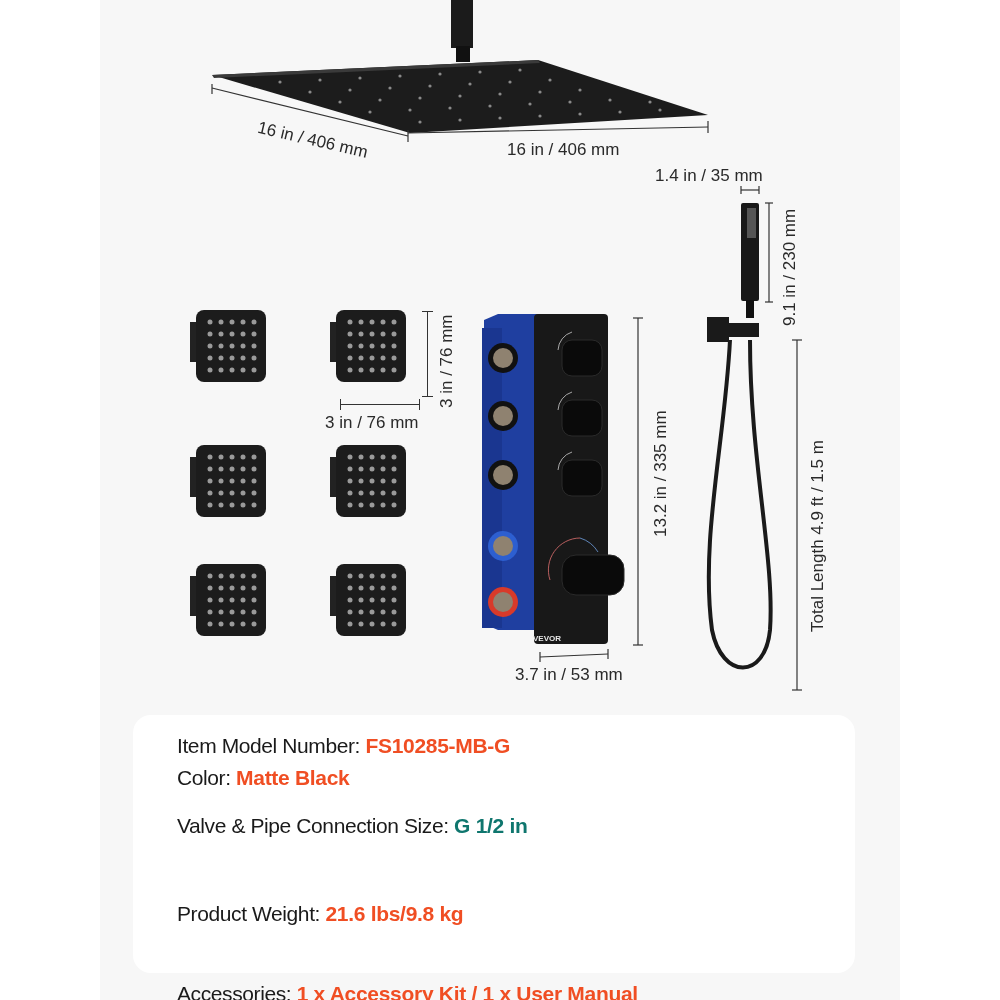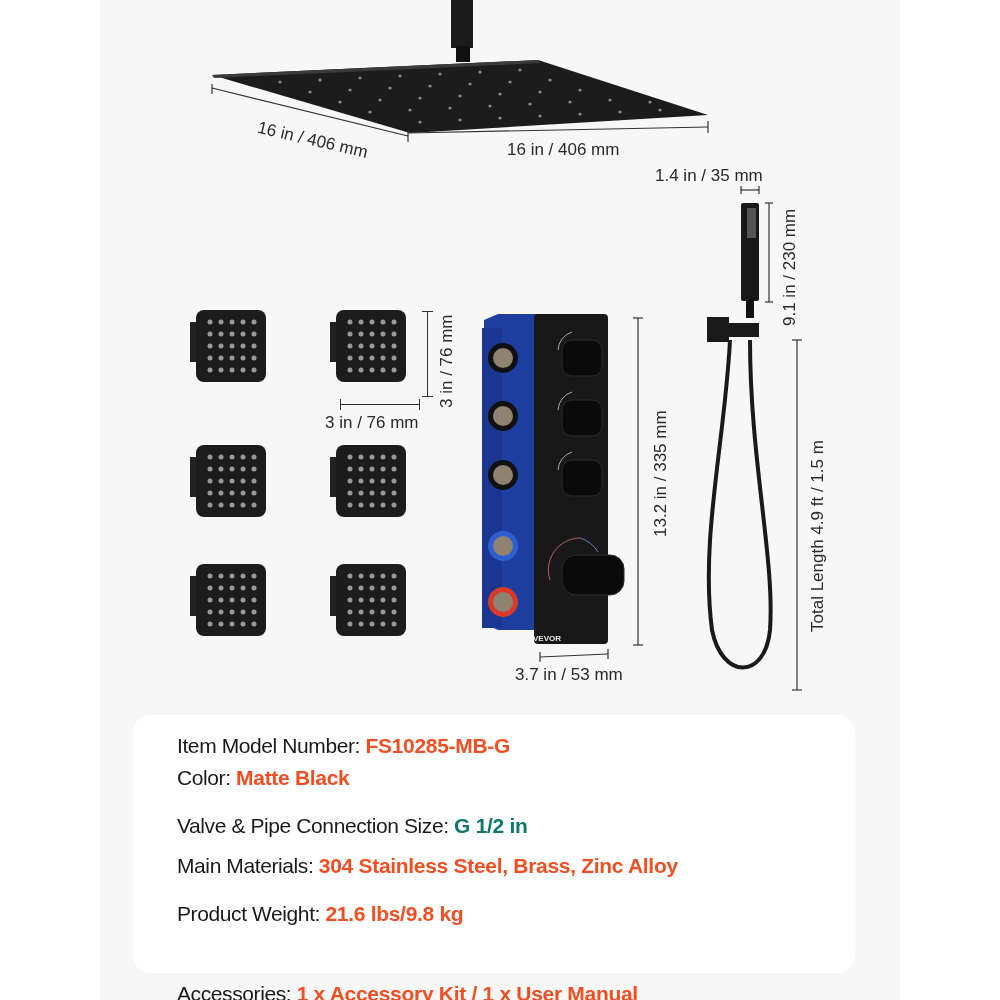--- a/index.html
+++ b/index.html
@@ -328,22 +328,19 @@
 <div class="card">
   <div class="spec" style="top:19px;">
     <span>Item Model Number: </span><span class="v" style="color:#f04e23;">FS10285-MB-G</span>
   </div>
   <div class="spec" style="top:51px;">
     <span>Color: </span><span class="v" style="color:#f04e23;">Matte Black</span>
   </div>
   <div class="spec" style="top:99px;">
     <span>Valve &amp; Pipe Connection Size: </span><span class="v" style="color:#0f766e;">G 1/2 in</span>
   </div>
-  <div class="spec" style="top:139px;">
-    <span>Main Materials: </span><span class="v" style="color:#f04e23;">304 Stainless Steel, Brass, Zinc Alloy</span>
-  </div>
   <div class="spec" style="top:179px;margin-top:8px;">
     <span>Product Weight: </span><span class="v" style="color:#f04e23;">21.6 lbs/9.8 kg</span>
   </div>
   <div class="spec" style="top:219px;margin-top:48px;">
     <span>Accessories: </span><span class="v" style="color:#f04e23;">1 x Accessory Kit / 1 x User Manual</span>
   </div>
 </div>
 
 </body></html>

